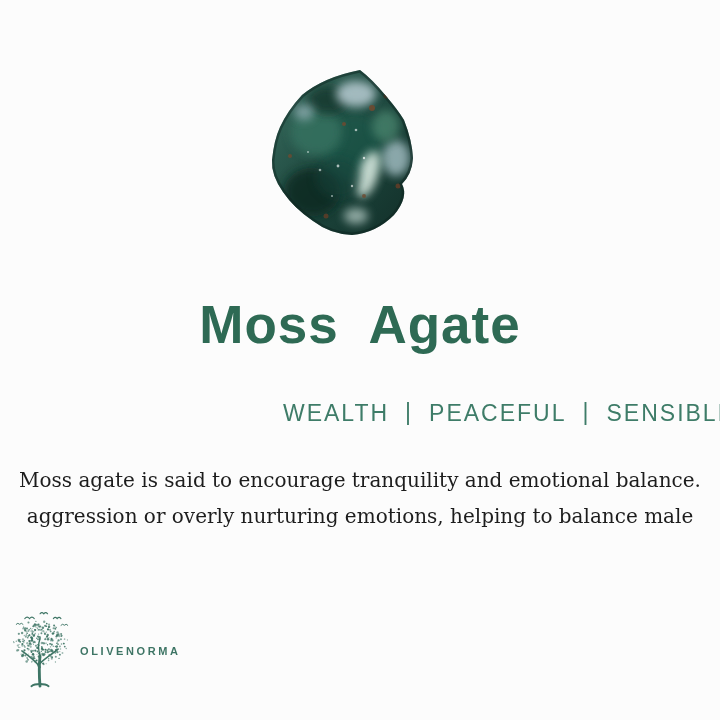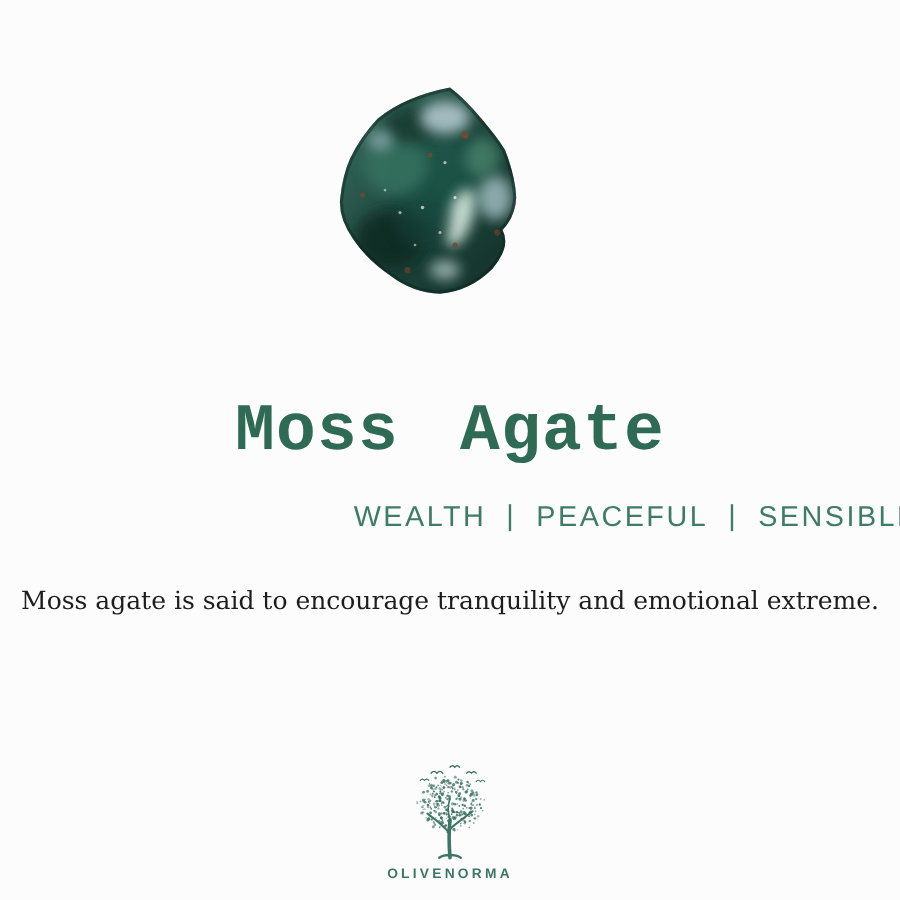--- a/index.html
+++ b/index.html
@@ -5,43 +5,43 @@
   html,body { margin:0; padding:0; background:#ffffff; }
   .canvas {
     position:relative; width:720px; height:720px; margin:0 auto;
     background:var(--bg,#fcfcfc); overflow:hidden;
     font-family:"DejaVu Serif", serif;
   }
   
   .stone-wrap { position:absolute; left:268px; top:66px; width:150px; height:172px; }
   
   .title {
-    position:absolute; left:0; top:312px; width:720px;
-    text-align:center; font-family:Liberation Mono, monospace; font-weight:700;
+    position:absolute; left:0; top:292px; width:720px;
+    text-align:center; font-family:Liberation Sans, sans-serif; font-weight:700;
     font-size:53px; line-height:66px; letter-spacing:1px; word-spacing:0.30em;
     color:var(--title-green,#2e6a54);
   }
   
   .keywords {
     position:absolute; left:15px; top:398px; width:720px;
     text-align:right; font-family:"Liberation Sans","DejaVu Sans",sans-serif;
     font-size:23px; line-height:30px; letter-spacing:2px;
     color:var(--subtitle-green,#3e7c68);
   }
   .keywords .sep { margin:0 16px; font-weight:300; position:relative; top:-1px; }
   
   .description {
     position:absolute; left:0; top:462px; width:720px;
     color:var(--body-color,#1d1d1d); font-size:20px;
   }
   .description .line { line-height:36px; text-align:center; white-space:nowrap; }
   
   .logo {
     position:absolute; left:0; top:610px; width:720px;
-    display:flex; flex-direction:column; align-items:center;
+    display:flex; flex-direction:row; align-items:center;
   }
   .brand-name {
     margin-top:2px; font-family:"Liberation Sans","DejaVu Sans",sans-serif;
     font-size:11px; font-weight:700; letter-spacing:2.6px; line-height:14px;
     color:var(--logo-green,#3e7565);
   }
 </style>
 </head>
 <body>
 
@@ -95,21 +95,22 @@
     </svg>
   </div>
 
   <div class="title">Moss Agate</div>
 
   <div class="keywords">
     <span>WEALTH</span><span class="sep">|</span><span>PEACEFUL</span><span class="sep">|</span><span>SENSIBLE</span>
   </div>
 
   <div class="description">
-    <div class="line">Moss agate is said to encourage tranquility and emotional extreme.</div>
+    <div class="line">Moss agate is said to encourage tranquility and emotional balance.</div>
+    <div class="line">aggression or overly nurturing emotions, helping to balance male</div>
   </div>
 
   <div class="logo">
     <svg width="80" height="80" viewBox="0 0 84 84">
       <g stroke="#3e7565" fill="none" stroke-linecap="round">
         <path d="M26,9 q2.5,-3 5,0 q2.5,-3 5,0" stroke-width="1.1"></path>
         <path d="M42,4 q2,-2.5 4,0 q2,-2.5 4,0" stroke-width="1.1"></path>
         <path d="M56,9 q2,-2.5 4,0 q2,-2.5 4,0" stroke-width="1.1"></path>
         <path d="M64,16 q1.8,-2.2 3.6,0 q1.8,-2.2 3.6,0" stroke-width="1"></path>
         <path d="M17,15 q1.8,-2.2 3.6,0 q1.8,-2.2 3.6,0" stroke-width="1"></path>

